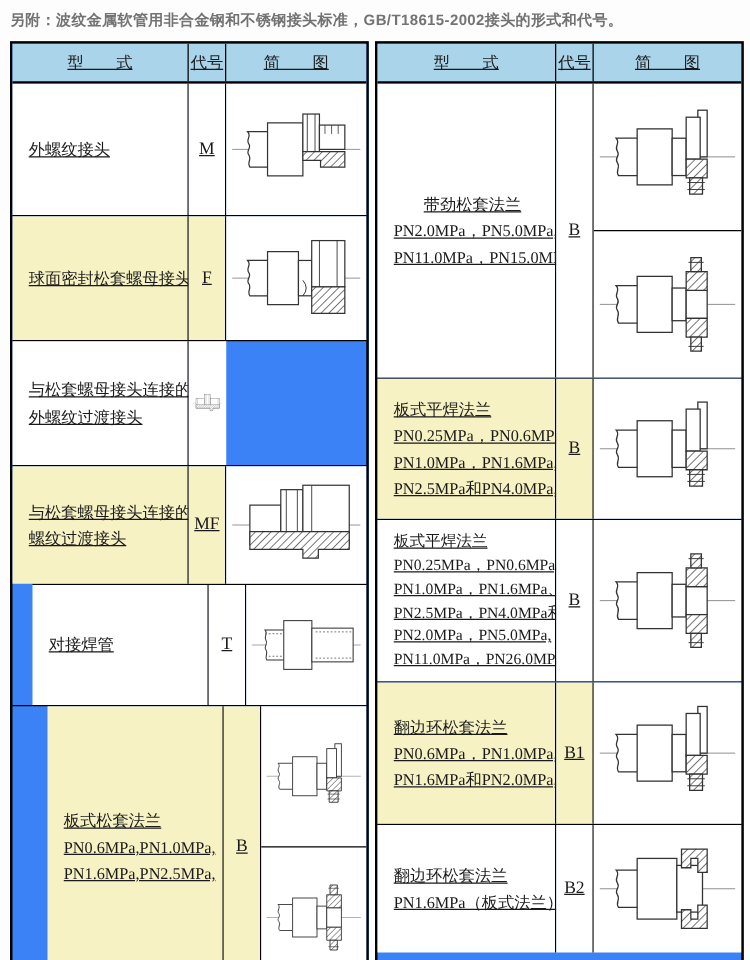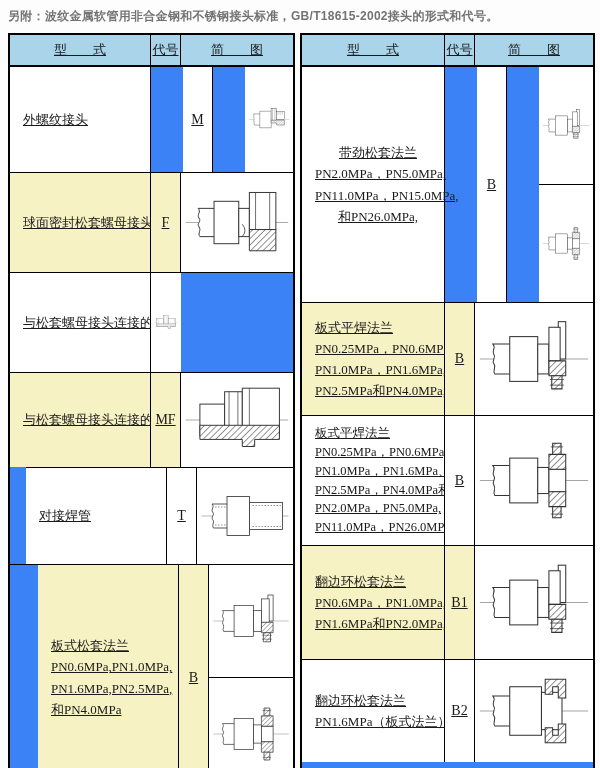--- a/index.html
+++ b/index.html
@@ -24,21 +24,21 @@
   .hdr { display:grid; height:32px; border-bottom:2px solid var(--border,#000); background:var(--header-bg,#aad4ea); }
   .tbl-left  .hdr, .tbl-left  .row { grid-template-columns:141px 30px 1fr; }
   .tbl-right .hdr, .tbl-right .row { grid-template-columns:143px 30px 1fr; }
   .hc {
     display:flex; align-items:center; justify-content:center;
     font-size:13px; border-right:1px solid var(--border,#000);
     white-space:pre;
   }
   .hc:last-child { border-right:none; }
   .row { display:grid; border-top:1px solid var(--border,#000); }
-  .rows .row:first-child { border-top:none;gap:32px; }
+  .rows .row:first-child { border-top:none; }
   .cell { border-right:1px solid var(--border,#000); background:#fff; }
   .cell.type {
     display:flex; flex-direction:column; justify-content:center;
     padding:6px 3px 6px 13px; font-size:13px; line-height:1.62;
   }
   .cell.type.tight { line-height:1.5; font-size:12.5px; }
   .cell.code { display:flex; align-items:center; justify-content:center; font-size:14px; }
   .cell.hl { background:var(--hl-bg,#f6f2c3); }
   .cell.diag { border-right:none; display:flex; flex-direction:column; }
   .dbox { flex:1 1 0; display:flex; align-items:center; justify-content:center; padding:2px 3px; min-height:0; }
@@ -112,20 +112,21 @@
                 <line x1="97" y1="8" x2="97" y2="50" stroke="#333" stroke-width="0.8"></line>
                 <path d="M74 50 H104 V74 H74 Z" fill="url(#hp)" stroke="#333" stroke-width="1.1"></path>
                 <path d="M66 44 Q72 51 66 58" fill="none" stroke="#333" stroke-width="0.9"></path>
               </svg>
             </div>
           </div>
         </div>
         <div class="row" style="height: 100px;">
           <div class="cell type">
             <div class="tline">与松套螺母接头连接的</div>
+            <div class="tline">外螺纹过渡接头</div>
           </div>
           <div class="cell diag">
             <div class="dbox">
               <svg viewBox="0 0 120 84" preserveAspectRatio="xMidYMid meet">
                 <defs>
                   <pattern id="hp" width="5" height="5" patternUnits="userSpaceOnUse" patternTransform="rotate(45)">
                     <rect width="5" height="5" fill="#fff"></rect>
                     <line x1="0" y1="0" x2="0" y2="5" stroke="#555" stroke-width="1.4"></line>
                   </pattern>
                 </defs>
@@ -138,20 +139,21 @@
                 <rect x="72" y="22" width="36" height="40" fill="#fff" stroke="#333" stroke-width="1.1"></rect>
                 <line x1="102" y1="22" x2="102" y2="62" stroke="#333" stroke-width="0.8"></line>
                 <path d="M14 48 H108 V62 H82 V72 H70 V62 H14 Z" fill="url(#hp)" stroke="#333" stroke-width="1.1"></path>
               </svg>
             </div>
           </div>
         </div>
         <div class="row" style="height: 95px;">
           <div class="cell type hl">
             <div class="tline">与松套螺母接头连接的内</div>
+            <div class="tline">螺纹过渡接头</div>
           </div>
           <div class="cell code hl">MF</div>
           <div class="cell diag">
             <div class="dbox">
               <svg viewBox="0 0 120 84" preserveAspectRatio="xMidYMid meet">
                 <defs>
                   <pattern id="hp" width="5" height="5" patternUnits="userSpaceOnUse" patternTransform="rotate(45)">
                     <rect width="5" height="5" fill="#fff"></rect>
                     <line x1="0" y1="0" x2="0" y2="5" stroke="#555" stroke-width="1.4"></line>
                   </pattern>
@@ -192,21 +194,20 @@
                 <line x1="70" y1="56" x2="108" y2="56" stroke="#333" stroke-width="0.7" stroke-dasharray="2 2"></line>
               </svg>
             </div>
           </div>
         </div>
         <div class="row" style="height: 226px; padding-left: 28px;">
           <div class="cell type hl">
             <div class="tline">板式松套法兰</div>
             <div class="tline">PN0.6MPa,PN1.0MPa,</div>
             <div class="tline">PN1.6MPa,PN2.5MPa,</div>
-            <div class="tline">和PN4.0MPa</div>
           </div>
           <div class="cell code hl">B</div>
           <div class="cell diag">
             <div class="dbox">
               <svg viewBox="0 0 120 84" preserveAspectRatio="xMidYMid meet">
                 <defs>
                   <pattern id="hp" width="5" height="5" patternUnits="userSpaceOnUse" patternTransform="rotate(45)">
                     <rect width="5" height="5" fill="#fff"></rect>
                     <line x1="0" y1="0" x2="0" y2="5" stroke="#555" stroke-width="1.4"></line>
                   </pattern>
@@ -254,21 +255,20 @@
       <div class="hc">型　　式</div>
       <div class="hc">代号</div>
       <div class="hc">简　　图</div>
     </div>
     <div class="rows" id="right-rows">
         <div class="row" style="height: 235px; text-align: center;">
           <div class="cell type">
             <div class="tline">带劲松套法兰</div>
             <div class="tline">PN2.0MPa，PN5.0MPa,</div>
             <div class="tline">PN11.0MPa，PN15.0MPa,</div>
-            <div class="tline">和PN26.0MPa,</div>
           </div>
           <div class="cell code">B</div>
           <div class="cell diag">
             <div class="dbox">
               <svg viewBox="0 0 120 84" preserveAspectRatio="xMidYMid meet">
                 <defs>
                   <pattern id="hp" width="5" height="5" patternUnits="userSpaceOnUse" patternTransform="rotate(45)">
                     <rect width="5" height="5" fill="#fff"></rect>
                     <line x1="0" y1="0" x2="0" y2="5" stroke="#555" stroke-width="1.4"></line>
                   </pattern>

